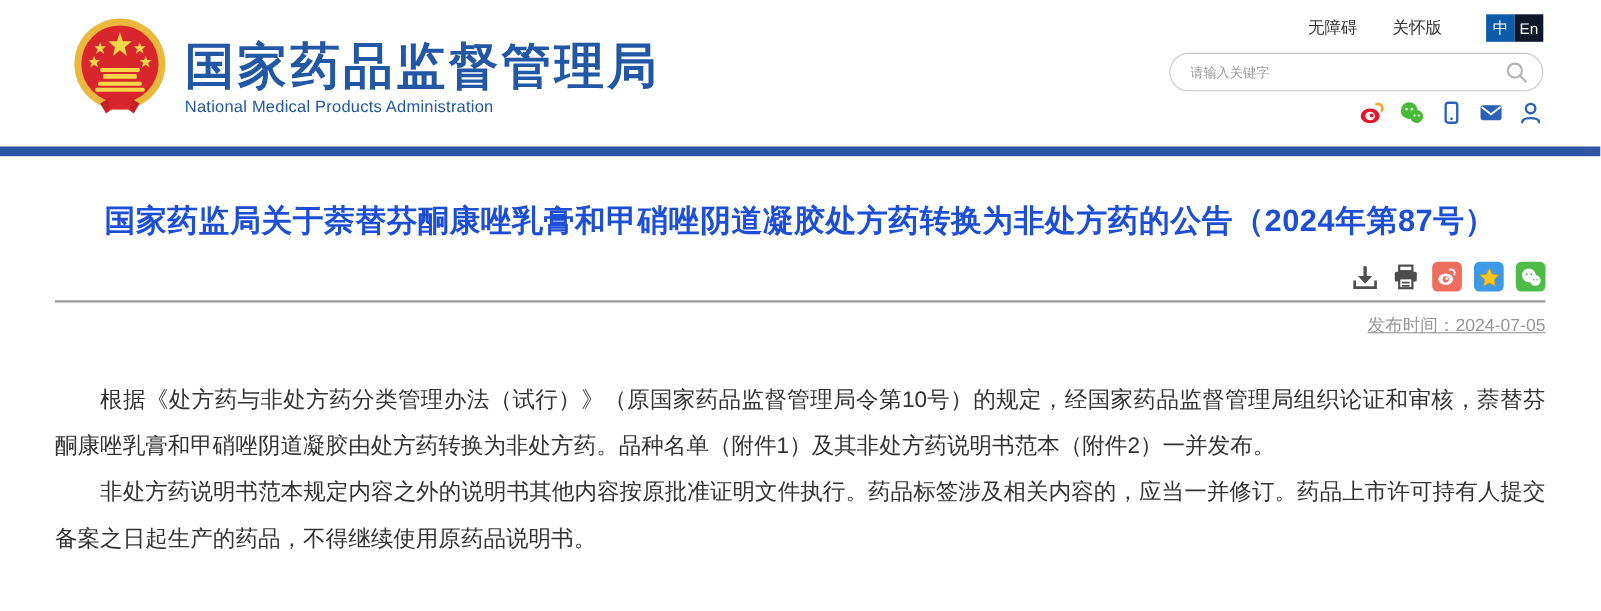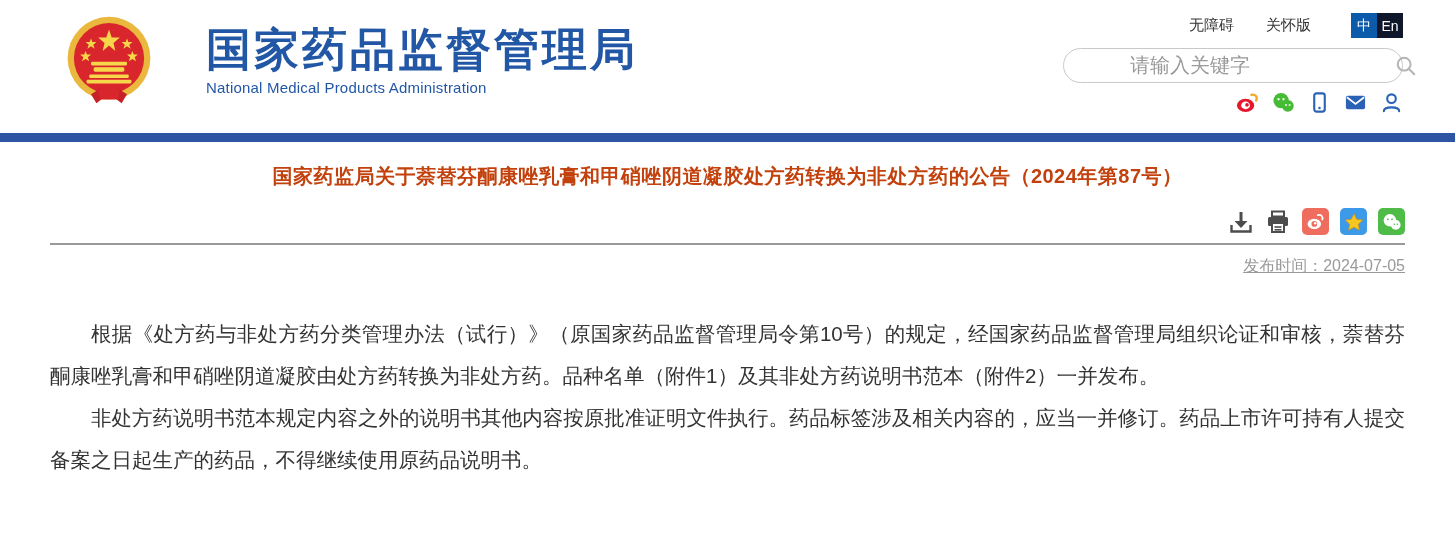--- a/index.html
+++ b/index.html
@@ -4,51 +4,51 @@
 <style>
   * { margin:0; padding:0; box-sizing:border-box; }
   html,body { background:#fff; }
   body {
     width:1455px; height:555px;
     font-family:"Liberation Sans","DejaVu Sans",sans-serif;
     color:#333; overflow:hidden; position:relative;
   }
   
   .header { position:relative; height:133px; background:#fff; }
-  .logo-group { position:absolute; left:64px; top:14px; display:flex; align-items:center;gap:38px; }
+  .logo-group { position:absolute; left:64px; top:14px; display:flex; align-items:flex-end; }
   .emblem { width:90px; height:92px; flex:0 0 auto; }
   .agency { margin-left:14px; }
   .agency-cn {
     font-size:45px; font-weight:bold; color:#2257a6;
     letter-spacing:3px; line-height:1.15; font-family:"Liberation Sans","DejaVu Sans",sans-serif;
   }
   .agency-en { font-size:15px; color:#2257a6; margin-top:3px; letter-spacing:0.2px; }
   .header-right { position:absolute; right:52px; top:0; width:345px; }
   .top-links { position:absolute; right:0; top:13px; display:flex; align-items:center; gap:32px; }
   .top-link { font-size:15px; color:#333; text-decoration:none; cursor:pointer; }
   .lang-toggle { display:flex; margin-left:8px; }
   .lang-btn { width:26px; height:25px; display:flex; align-items:center; justify-content:center;
     font-size:14px; cursor:pointer; }
   .lang-zh { background:#0c5bab; color:#fff; }
   .lang-en { background:#0f172a; color:#fdfdfd; }
   .search-pill { position:absolute; right:0; top:48px; width:340px; height:35px;
     border:1px solid #c9c9c9; border-radius:18px; background:#fff;
     display:flex; align-items:center; padding:0 12px 0 18px; }
-  .search-pill input { flex:1; border:none; outline:none; font-size:20px; color:#a16207;
-    background:transparent; font-family:inherit;margin-left:48px; }
+  .search-pill input { flex:1; border:none; outline:none; font-size:12px; color:#a16207;
+    background:transparent; font-family:inherit; }
   .search-pill input::placeholder { color:#9a9a9a; }
   .search-btn { width:22px; height:22px; cursor:pointer; flex:0 0 auto; }
   .social-row { position:absolute; right:0; top:91px; display:flex; align-items:center; gap:13px; }
   .social-icon { width:23px; height:23px; cursor:pointer; }
   
   .blue-band { height:9px; background:#2e55a4; width:100%; }
   
   .main { padding:0 50px; }
   .article-title {
-    margin-top:21px; text-align:center; font-size:20px; font-weight:bold; color:#c2410c;
+    margin-top:40px; text-align:center; font-size:28px; font-weight:bold; color:#1d4ed8;
     letter-spacing:0.5px;
   }
   .tools-row { margin-top:18px; display:flex; justify-content:flex-end; align-items:center; gap:11px; }
   .tool-icon { width:26px; height:26px; cursor:pointer; }
   .badge { width:27px; height:27px; border-radius:5px; display:flex; align-items:center;
     justify-content:center; cursor:pointer; }
   .badge-weibo { background:#ef6d5f; }
   .badge-qzone { background:#3d9ae8; }
   .badge-wechat { background:#4fbc48; }
   .divider { border-bottom:2px solid #999; margin-top:8px; }

